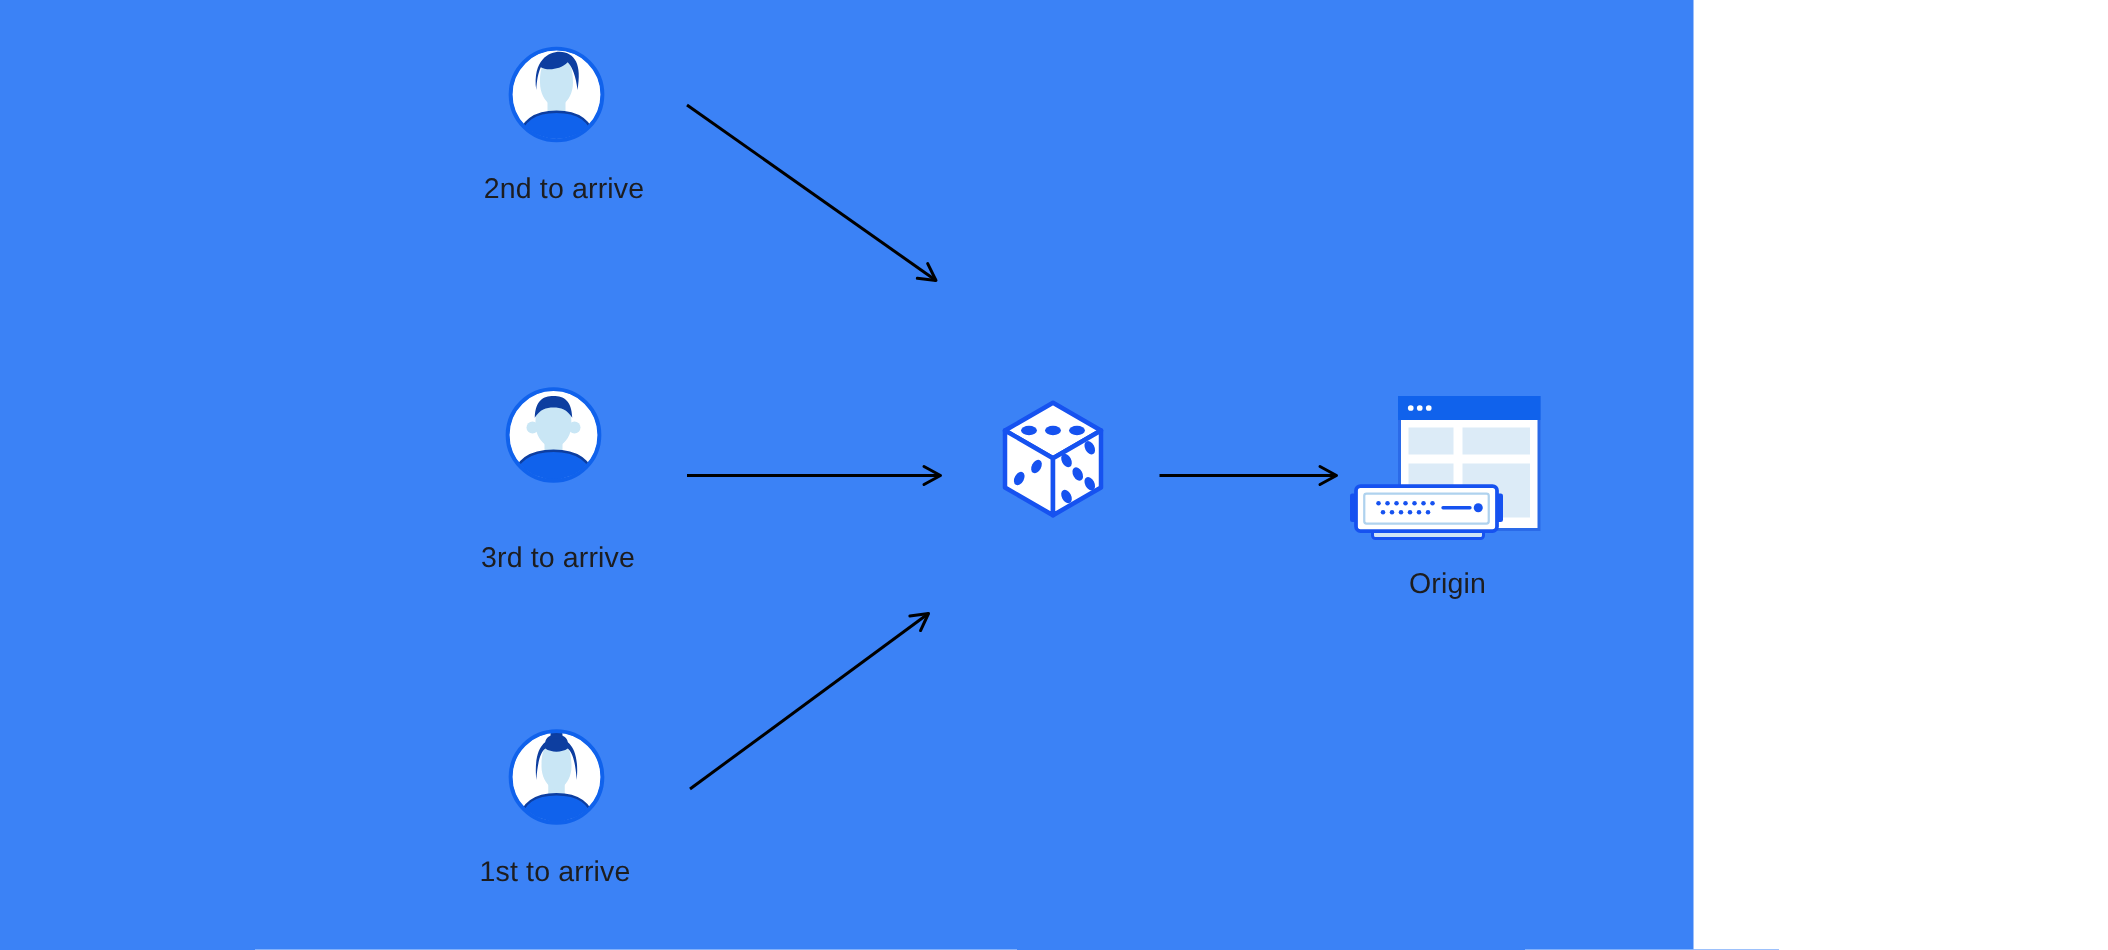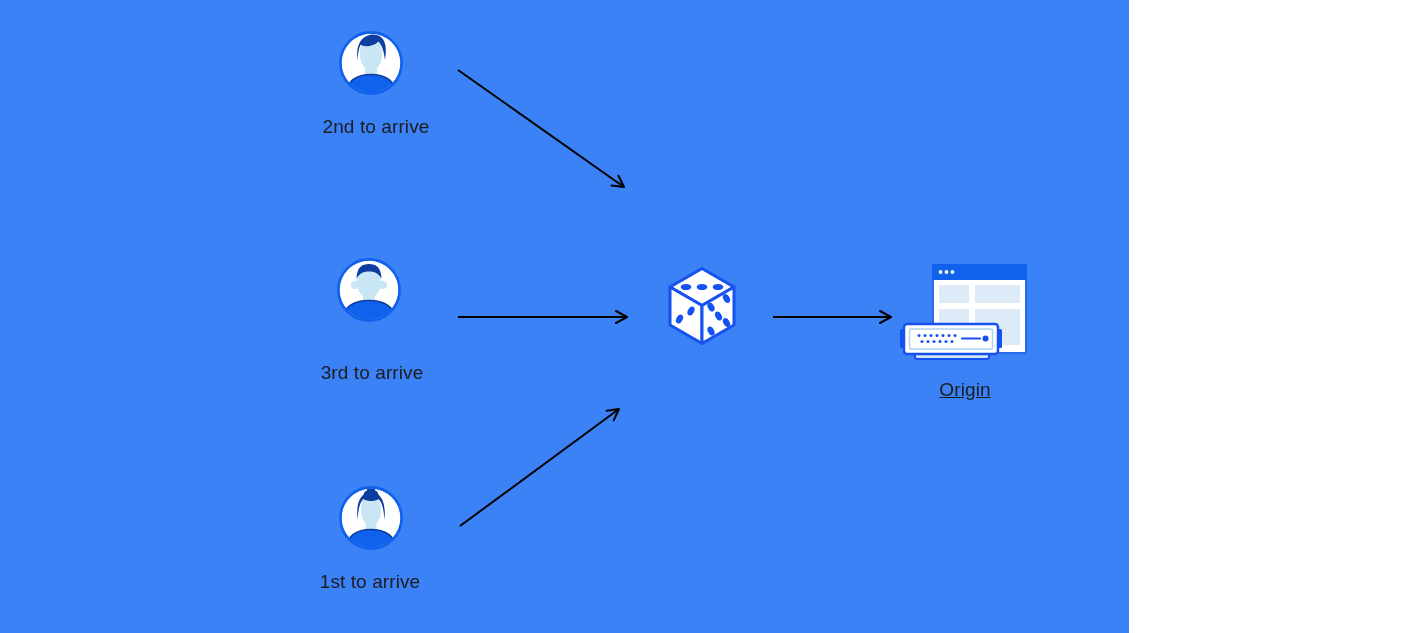--- a/index.html
+++ b/index.html
@@ -167,15 +167,15 @@
           <circle cx="39" cy="86.5" r="1.5"></circle>
             <circle cx="45" cy="86.5" r="1.5"></circle>
           <circle cx="51" cy="86.5" r="1.5"></circle>
             <circle cx="57" cy="86.5" r="1.5"></circle>
         </g>
         <line x1="67" y1="83.5" x2="85" y2="83.5" stroke="#1652f0" stroke-width="2.2" stroke-linecap="round"></line>
         <circle cx="90.5" cy="83.5" r="3" fill="#1652f0"></circle>
       </g>
     </svg>
   </div>
-  <div class="abs node-label" style="left:885px;top:379px;width:160px;text-decoration:underline;">Origin</div>
+  <div class="abs node-label" style="left:885px;top:379px;width:160px;">Origin</div>
 
 </div>
 
 </body></html>

